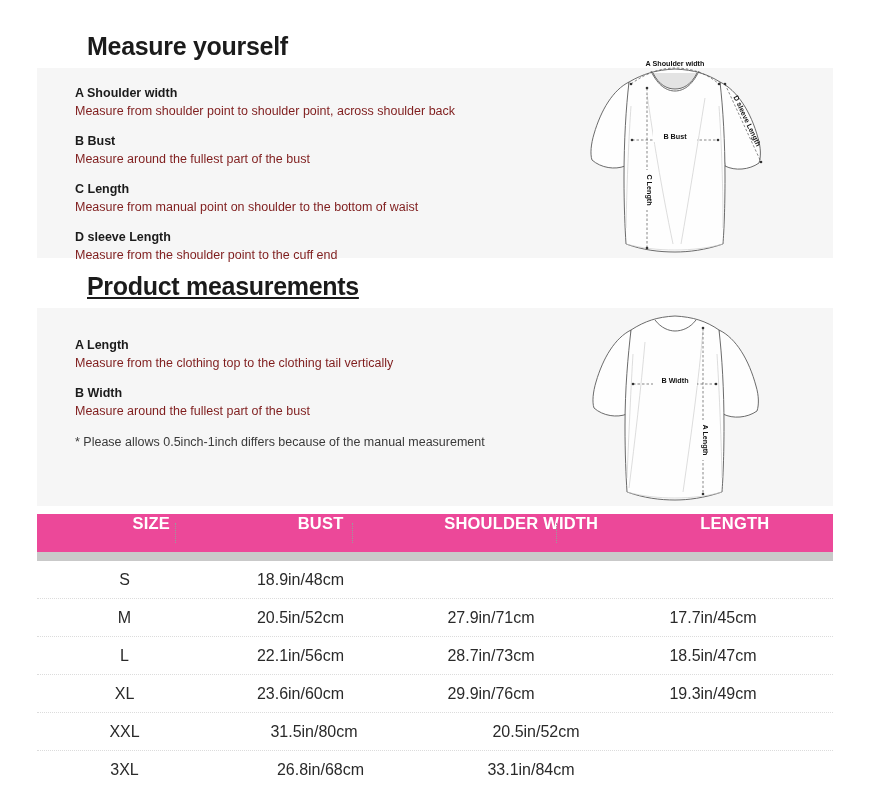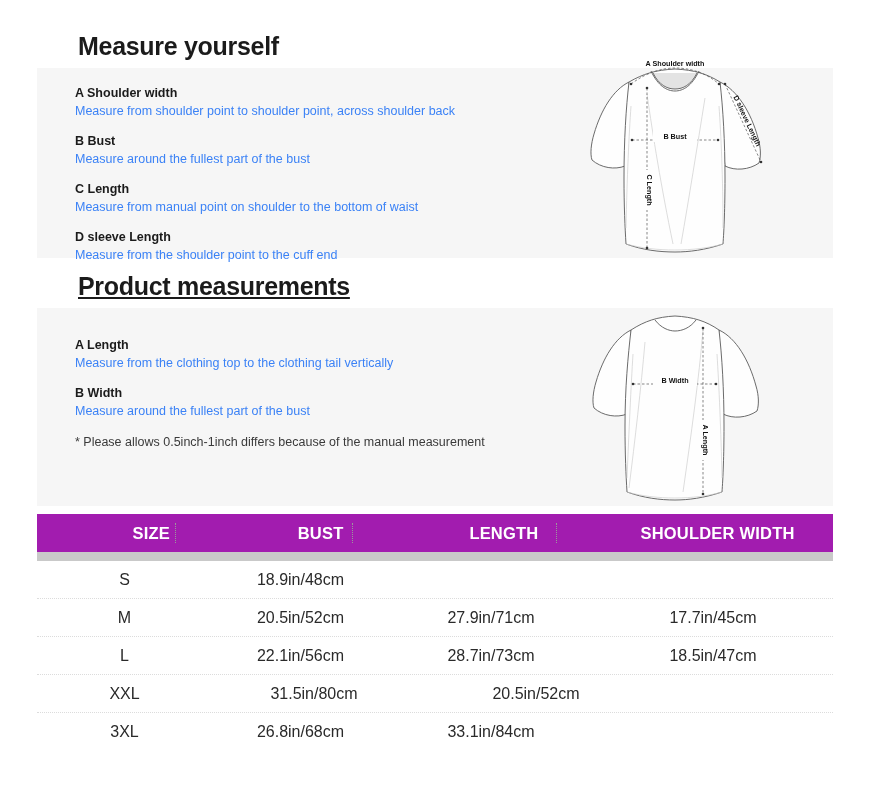--- a/index.html
+++ b/index.html
@@ -13,21 +13,21 @@
   .page {
     position: relative;
     width: 869px;
     height: 799px;
     background: #ffffff;
   }
 
   
   .section-title {
     position: absolute;
-    left: 78px;
+    left: 87px;
     font-size: 25px;
     font-weight: bold;
     color: #1b1b1b;
     letter-spacing: -0.3px;
   }
   #title-measure { top: 32px; }
   #title-product { top: 272px; text-decoration: underline; }
 
   
   .panel {
@@ -51,21 +51,21 @@
   .def-item:last-child { margin-bottom: 0; }
   .def-term {
     font-size: 12.5px;
     font-weight: bold;
     color: #1b1b1b;
     line-height: 1.45;
   }
   .def-desc {
     font-size: 12.5px;
     font-weight: normal;
-    color: #3b82f6;
+    color: #7f1d1d;
     line-height: 1.5;
   }
   .note {
     margin-top: 12px;
     font-size: 12.5px;
     color: #3a3a3a;
     line-height: 1.5;
   }
 
   
@@ -83,23 +83,23 @@
   
   .table {
     position: absolute;
     left: 37px;
     top: 514px;
     width: 796px;
   }
   .thead {
     position: relative;
     display: flex;
-    align-items: center;
+    align-items: flex-start;
     height: 38px;
-    background: #a21caf;
+    background: #ec4899;
     padding-left: 30px;
   }
   .thead-shadow {
     position: absolute;
     left: 0;
     top: 38px;
     width: 796px;
     height: 9px;
     background: #c9c9c9;
   }
@@ -126,21 +126,21 @@
   #vsep-2 { left: 315px; }
   #vsep-3 { left: 519px; }
 
   .tbody { margin-top: 9px; }
   .trow {
     display: flex;
     align-items: center;
     height: 38px;
     border-bottom: 1px dotted #dcdcdc;
   }
-  .trow:last-child { border-bottom: none; }
+  .trow:last-child { border-bottom: none; gap: 20px; }
   .td {
     font-size: 16px;
     color: #2a2a2a;
     text-align: center;
   }
 </style>
 </head>
 <body>
 
 <div class="page">
@@ -264,22 +264,22 @@
       <circle cx="118" cy="186" r="1.3" fill="#333"></circle>
       <rect x="113" y="112" width="11" height="40" fill="#fefefe"></rect>
       <text class="shirt-label" x="118" y="132" text-anchor="middle" transform="rotate(90 118 132)">A Length</text>
     </svg>
   </div>
 
   <div class="table">
     <div class="thead">
       <div class="th col-size">SIZE</div>
       <div class="th col-bust">BUST</div>
+      <div class="th col-shldr">SHOULDER WIDTH</div>
       <div class="th col-length">LENGTH</div>
-      <div class="th col-shldr">SHOULDER WIDTH</div>
       <span class="vsep" id="vsep-1"></span>
       <span class="vsep" id="vsep-2"></span>
       <span class="vsep" id="vsep-3"></span>
       <span class="thead-shadow"></span>
     </div>
 
     <div class="tbody">
       <div class="trow">
         <div class="td col-size">S</div>
         <div class="td col-bust">18.9in/48cm</div>
@@ -290,20 +290,26 @@
         <div class="td col-length">27.9in/71cm</div>
         <div class="td col-shldr">17.7in/45cm</div>
       </div>
       <div class="trow">
         <div class="td col-size">L</div>
         <div class="td col-bust">22.1in/56cm</div>
         <div class="td col-length">28.7in/73cm</div>
         <div class="td col-shldr">18.5in/47cm</div>
       </div>
       <div class="trow">
+        <div class="td col-size">XL</div>
+        <div class="td col-bust">23.6in/60cm</div>
+        <div class="td col-length">29.9in/76cm</div>
+        <div class="td col-shldr">19.3in/49cm</div>
+      </div>
+      <div class="trow">
         <div class="td col-size">XXL</div>
         <div class="td col-length">31.5in/80cm</div>
         <div class="td col-shldr">20.5in/52cm</div>
       </div>
       <div class="trow">
         <div class="td col-size">3XL</div>
         <div class="td col-bust">26.8in/68cm</div>
         <div class="td col-length">33.1in/84cm</div>
       </div>
     </div>

